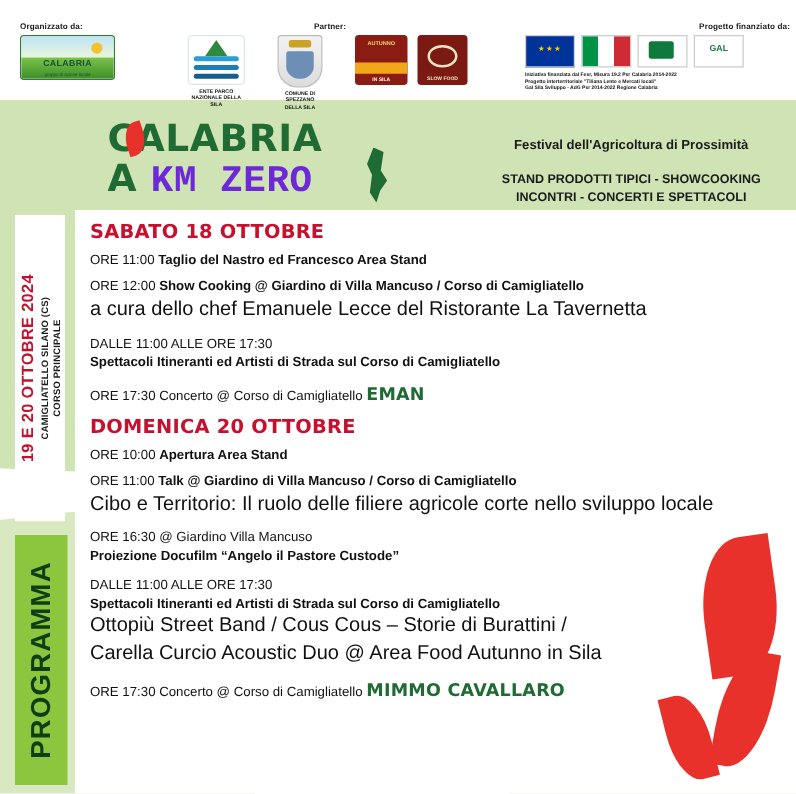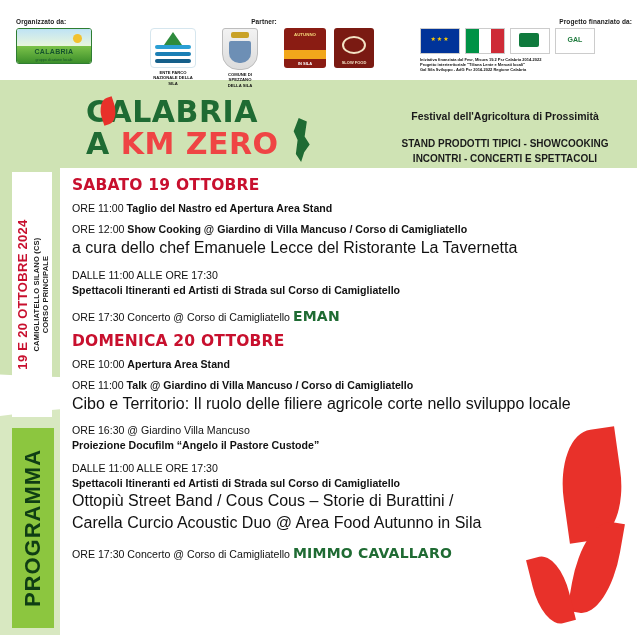--- a/index.html
+++ b/index.html
@@ -235,21 +235,21 @@
   .title-wrap { position:absolute; left: 86px; top: 96px; width: 280px; }
   .title-line1, .title-line2 {
     font-family: "DejaVu Sans", sans-serif;
     font-weight: 800;
     font-size: 30px;
     letter-spacing: .5px;
     line-height: 1.08;
   }
   .title-line1 { color: #1f6b33; }
   .title-line2 { color: #1f6b33; }
-  .t-km { color: #ef4444; }
+  .t-km { color: #6d28d9; font-family: Liberation Mono, monospace; }
   .title-leaf {
     position:absolute; left: 14px; top: 2px;
     width: 16px; height: 26px; background:#e8312a;
     border-radius: 70% 0 70% 0; transform: rotate(-18deg);
   }
   .boot {
     position:absolute; left: 205px; top: 22px;
     width: 22px; height: 44px; background:#1f6b33;
     clip-path: polygon(35% 0%, 72% 8%, 62% 42%, 85% 60%, 60% 78%, 46% 100%, 22% 82%, 30% 50%, 12% 30%);
   }
@@ -441,25 +441,25 @@
 CORSO PRINCIPALE</div>
     </div>
   </div>
 
   <div class="side-prog">
     <div class="vtext">PROGRAMMA</div>
   </div>
 
   <div class="content">
 
-    <div class="day-title">SABATO 19 OTTOBRE</div>
+    <div class="day-title">SABATO 18 OTTOBRE</div>
 
     <div class="ev">
       <div class="ev-main">
-        <span>ORE 11:00 </span><b>Taglio del Nastro ed Apertura Area Stand</b>
+        <span>ORE 11:00 </span><b>Taglio del Nastro ed Francesco Area Stand</b>
       </div>
     </div>
 
     <div class="ev">
       <div class="ev-main">
         <span>ORE 12:00 </span><b>Show Cooking @ Giardino di Villa Mancuso / Corso di Camigliatello</b>
       </div>
       <div class="ev-sub">a cura dello chef Emanuele Lecce del Ristorante La Tavernetta</div>
     </div>
 

